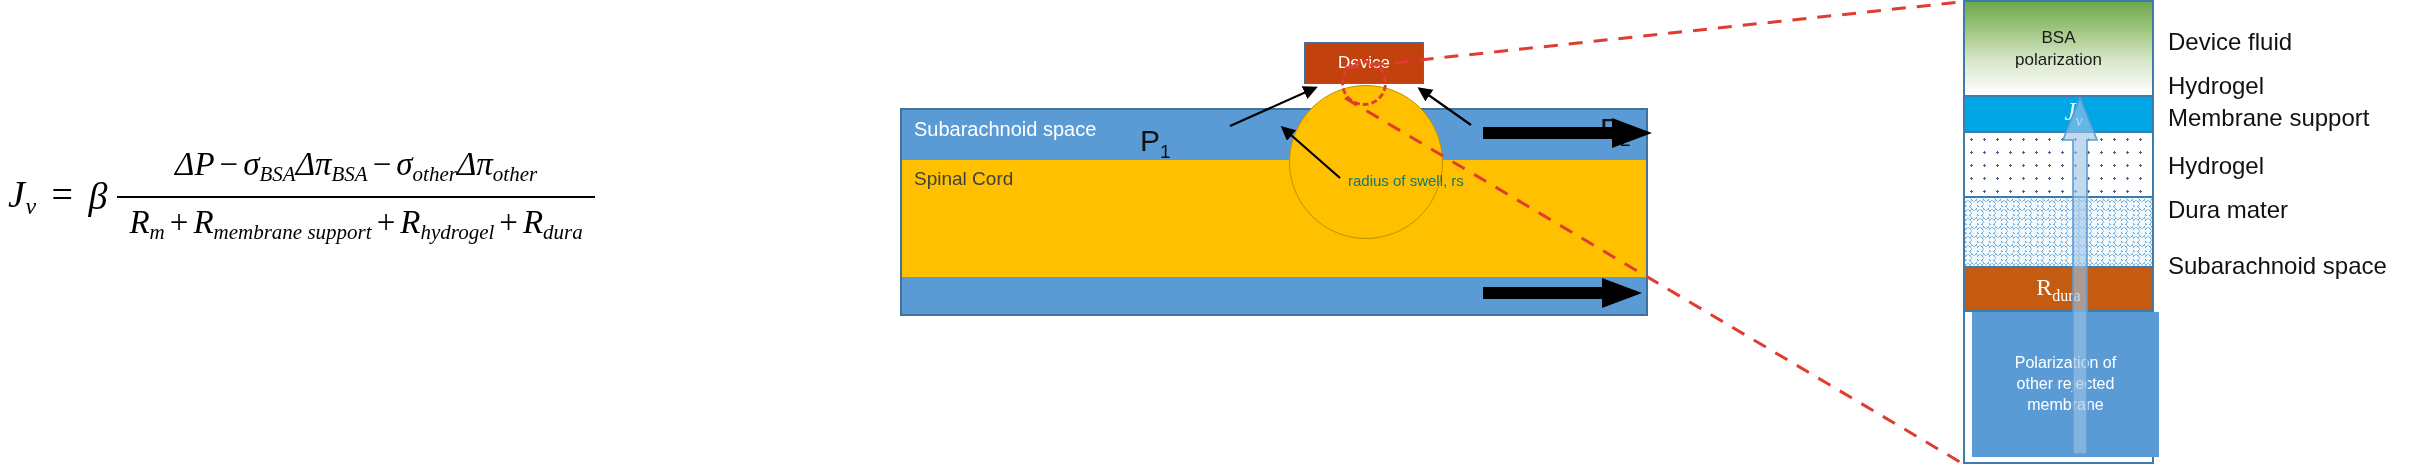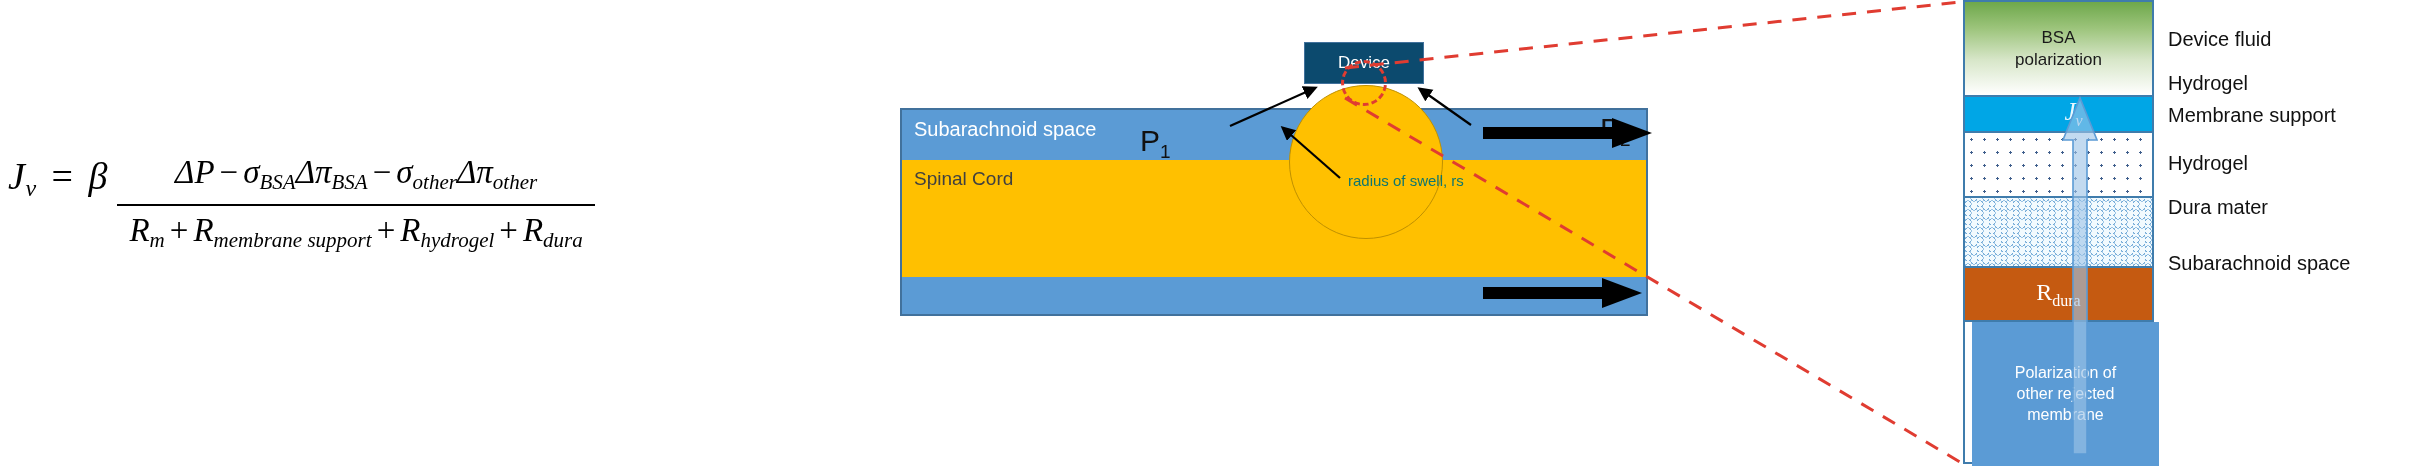--- a/index.html
+++ b/index.html
@@ -3,21 +3,21 @@
 <meta charset="utf-8">
 <style>
   html,body{margin:0;padding:0;background:#ffffff;}
   body{width:2421px;height:466px;position:relative;overflow:hidden;
        font-family:"Liberation Sans",sans-serif;}
 
   .stage{position:absolute;left:0;top:0;width:2421px;height:466px;}
 
   
   #equation-panel{position:absolute;left:0;top:0;width:580px;height:466px;}
-  .eq-row{position:absolute;left:8px;top:154px;display:flex;
+  .eq-row{position:absolute;left:8px;top:146px;display:flex;align-items:center;
           font-family:"Liberation Serif",serif;font-style:italic;color:#000;}
   .eq-lhs{font-size:38px;white-space:nowrap;letter-spacing:.5px;}
   .eq-lhs .sub{font-size:24px;vertical-align:-.30em;font-style:italic;}
   .eq-beta{font-size:38px;margin:0 6px 0 10px;}
   .frac{display:inline-flex;flex-direction:column;align-items:center;
         justify-content:center;margin-left:4px;}
   .frac-num{font-size:33px;white-space:nowrap;padding:0 12px 9px 12px;}
   .frac-bar{height:2px;background:#000;width:100%;}
   .frac-den{font-size:33px;white-space:nowrap;padding:6px 12px 0 12px;}
   .sub-s{font-size:21px;vertical-align:-.30em;font-style:italic;}
@@ -26,21 +26,21 @@
   
   #anatomy-panel{position:absolute;left:900px;top:0;width:1010px;height:466px;}
   .sac-box{position:absolute;left:0px;top:108px;width:748px;height:208px;
            background:#5B9BD5;border:2px solid #41719C;box-sizing:border-box;}
   .cord-band{position:absolute;left:2px;top:160px;width:744px;height:117px;
              background:#FFC000;}
   .swell{position:absolute;left:389px;top:85px;width:154px;height:154px;
          border-radius:50%;background:#FFC000;border:1.5px solid #BF9000;
          box-sizing:border-box;}
   .device-box{position:absolute;left:404px;top:42px;width:120px;height:42px;
-              background:#0c4a6e;border:1.6px solid #41719C;box-sizing:border-box;
+              background:#c2410c;border:1.6px solid #41719C;box-sizing:border-box;
               display:flex;align-items:center;justify-content:center;}
   .device-label{color:#FFFFFF;font-size:17px;font-style:normal;}
   .red-circle{position:absolute;left:441px;top:60px;width:46px;height:46px;
               border:3px dashed #E03C31;border-radius:50%;box-sizing:border-box;}
   .lbl-sas{position:absolute;left:14px;top:118px;color:#FFFFFF;font-size:20px;}
   .lbl-cord{position:absolute;left:14px;top:168px;color:#404040;font-size:19px;}
   .lbl-p1{position:absolute;left:240px;top:124px;color:#111;font-size:30px;
           font-family:"Liberation Sans",sans-serif;}
   .lbl-p1 sub,.lbl-p2 sub{font-size:19px;}
   .lbl-p2{position:absolute;left:700px;top:112px;color:#111;font-size:30px;}
@@ -62,32 +62,32 @@
               font-style:italic;}
   .l-mem .txt sub{font-size:16px;}
   .l-sup{height:65px;background:#FFFFFF;border-bottom:2.5px solid #3F7CAC;
          background-image:radial-gradient(#3F5E8C 1.3px,transparent 1.4px);
          background-size:13px 13px;}
   .l-gel{height:70px;background:#F2FAFE;border-bottom:2.5px solid #3F7CAC;
          background-image:
             radial-gradient(circle at 3px 6px,transparent 2.6px,#6FA8D6 2.7px,#6FA8D6 3.5px,transparent 3.6px),
             radial-gradient(circle at 9px 0px,transparent 2.6px,#6FA8D6 2.7px,#6FA8D6 3.5px,transparent 3.6px);
          background-size:12px 9px;}
-  .l-dura{height:54px;background:#C55A11;border-bottom:2.5px solid #3F7CAC;justify-content:center;}
+  .l-dura{height:44px;background:#C55A11;border-bottom:2.5px solid #3F7CAC;justify-content:center;}
   .l-dura .txt{color:#FFFFFF;font-size:24px;font-family:"Liberation Serif",serif;}
   .l-dura .txt sub{font-size:16px;}
   .l-sub{height:145px;background:#5B9BD5;margin-left:7px;}
   .l-sub .txt{color:#FFFFFF;font-size:16px;text-align:center;line-height:1.3;}
 
   .flow-arrow{position:absolute;left:2062px;top:92px;width:36px;height:362px;
               pointer-events:none;}
 
   
   #legend-panel{position:absolute;left:2168px;top:0;width:253px;height:466px;}
-  .legend-item{position:absolute;left:0;color:#111;font-size:20px;white-space:nowrap;}
+  .legend-item{position:absolute;left:0;color:#111;font-size:24px;white-space:nowrap;}
 
   
   #callout-svg{position:absolute;left:0;top:0;width:2421px;height:466px;
                pointer-events:none;}
 </style>
 </head>
 <body>
 
 <div class="stage">
 

